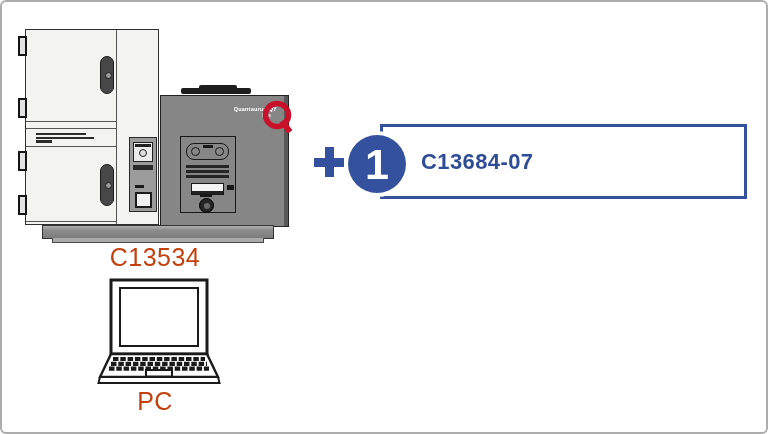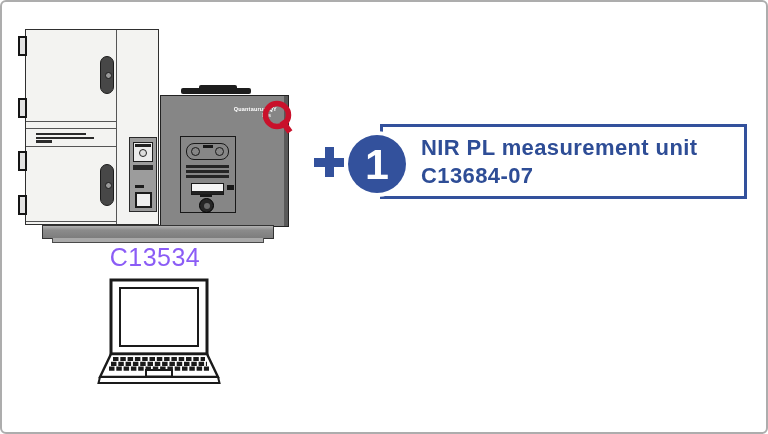--- a/index.html
+++ b/index.html
@@ -44,21 +44,21 @@
   .gu-disp{left:10px;top:46px;width:33px;height:12px;background:#f4f4f4;border:1.2px solid #181818;}
   .gu-disp .foot{position:absolute;left:0;bottom:0;width:100%;height:3px;background:#222;}
   .gu-dispicon{left:46px;top:48px;width:7px;height:5px;background:#181818;}
   .gu-knobmark{left:19px;top:58px;width:12px;height:2px;background:#181818;}
   .gu-knob{left:18px;top:61px;width:15px;height:15px;border-radius:50%;background:#262626;border:1px solid #000;}
   .gu-knob .inner{position:absolute;left:3.5px;top:3.5px;width:6px;height:6px;border-radius:50%;background:#6a6a6a;}
 
   
   .base{left:40px;top:223px;width:232px;height:14px;background:linear-gradient(#b2b2b2,#8b8b8b 35%,#7d7d7d);border:1.2px solid #333;}
   .base-step{left:50px;top:236px;width:212px;height:5px;background:#a9a9a9;border:1px solid #4a4a4a;border-top:none;}
-  .caption{color:#8b5cf6;font-size:25px;letter-spacing:.5px;text-align:center;}
+  .caption{color:#c2410c;font-size:25px;letter-spacing:.5px;text-align:center;}
 
   
   .plus{left:312px;top:145px;width:30px;height:30px;}
   .plus .h{position:absolute;left:0;top:10.5px;width:30px;height:9px;background:#33519c;}
   .plus .v{position:absolute;left:10.5px;top:0;width:9px;height:30px;background:#33519c;}
   .badge{left:346px;top:133px;width:58px;height:58px;border-radius:50%;background:#33519c;box-shadow:0 0 0 4px #fff;color:#fff;display:flex;align-items:center;justify-content:center;font-size:43px;font-weight:bold;z-index:3;}
   .addon-box{left:378px;top:122px;width:367px;height:75px;border:3px solid #33519c;background:#fff;display:flex;flex-direction:column;justify-content:center;padding-left:38px;z-index:2;}
   .addon-box .ln{color:#2e4d96;font-size:22px;font-weight:bold;line-height:28px;letter-spacing:.4px;white-space:nowrap;}
 </style>
 </head>
@@ -142,26 +142,26 @@
   <svg class="abs" style="left:94px;top:276px;" width="126" height="110" viewBox="0 0 126 110">
     <rect x="15" y="2" width="96" height="74" fill="#ffffff" stroke="#1a1a1a" stroke-width="3"></rect>
     <rect x="24" y="10" width="78" height="58" fill="#ffffff" stroke="#1a1a1a" stroke-width="2"></rect>
     <path d="M15,76 L111,76 L122,99 L4,99 Z" fill="#ffffff" stroke="#1a1a1a" stroke-width="2.4"></path>
     <line x1="17" y1="81" x2="109" y2="81" stroke="#1a1a1a" stroke-width="4.2" stroke-dasharray="5.5 1.8"></line>
     <line x1="15" y1="85.8" x2="111" y2="85.8" stroke="#1a1a1a" stroke-width="4.2" stroke-dasharray="5.5 1.8"></line>
     <line x1="13" y1="90.6" x2="113" y2="90.6" stroke="#1a1a1a" stroke-width="4.2" stroke-dasharray="5.5 1.8"></line>
     <rect x="50" y="92" width="26" height="6.5" fill="#ffffff" stroke="#1a1a1a" stroke-width="2"></rect>
     <path d="M4,99 L122,99 L123.5,105 L2.5,105 Z" fill="#ffffff" stroke="#1a1a1a" stroke-width="2"></path>
   </svg>
+  <div class="abs caption" style="left:118px;top:385px;width:70px;">PC</div>
 
   <div class="abs plus">
     <span class="h"></span>
     <span class="v"></span>
   </div>
 
   <div class="abs badge">1</div>
 
   <div class="abs addon-box">
-    <div class="ln">NIR PL measurement unit</div>
     <div class="ln">C13684-07</div>
   </div>
 
 </div>
 
 </body></html>

